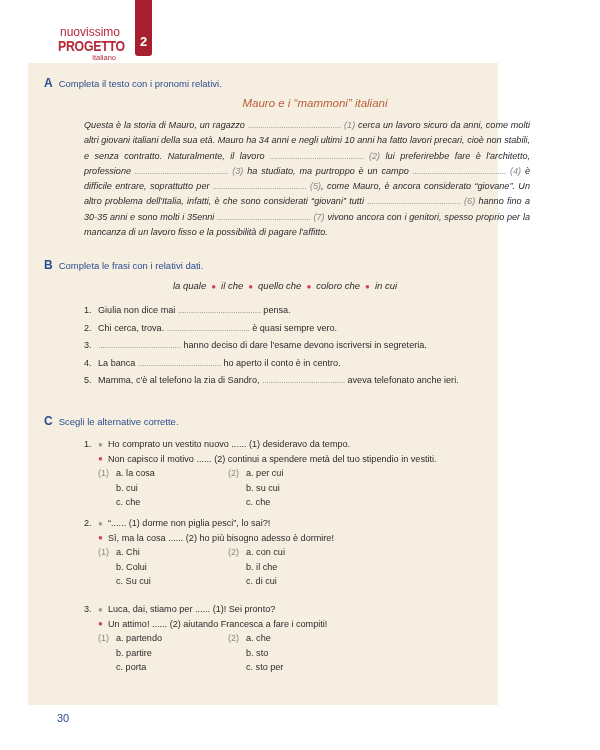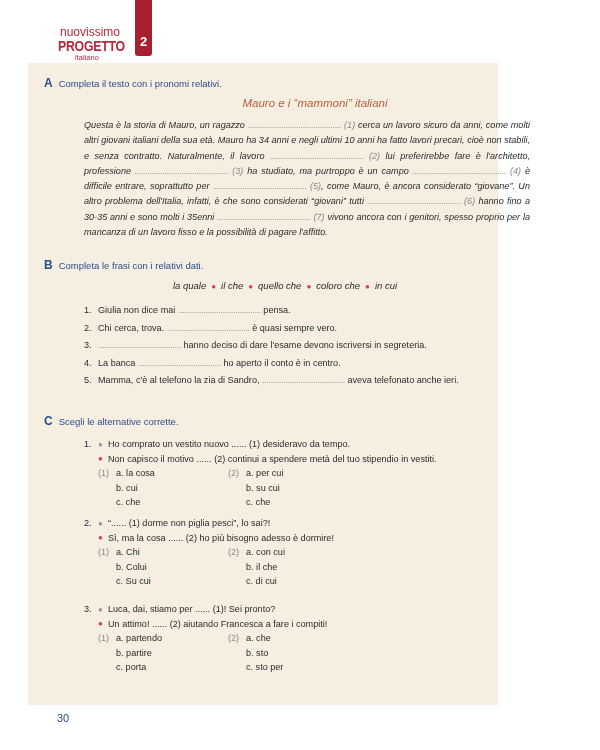--- a/index.html
+++ b/index.html
@@ -2,21 +2,21 @@
 <html><head>
   <meta charset="utf-8">
   <style>
     * { box-sizing: border-box; margin: 0; padding: 0; }
     html, body { width: 600px; height: 750px; background: #ffffff; overflow: hidden; }
     body { font-family: "Liberation Sans", sans-serif; color: #2b2b2b; position: relative; }
 
     .logo { position: absolute; left: 58px; top: 26px; width: 64px; text-align: right; color: #b5293a; line-height: 1; }
     .logo .small1 { font-size: 12px; display: block; text-align: left; padding-left: 2px; }
     .logo .big { font-size: 15px; font-weight: bold; letter-spacing: -0.3px; display: block; text-align: left; font-family: "Liberation Sans Narrow", "Liberation Sans", sans-serif; transform: scaleX(0.82); transform-origin: left; }
-    .logo .small2 { font-size: 7.5px; display: block; text-align: center; padding-right: 6px; margin-top: 1px; }
+    .logo .small2 { font-size: 7.5px; display: block; text-align: right; padding-right: 6px; margin-top: 1px; }
     .unit-tab { position: absolute; left: 135px; top: 0; width: 17px; height: 56px; background: #a82030; border-radius: 0 0 3px 3px; color: #fff; font-weight: bold; font-size: 13px; text-align: center; padding-top: 34px; }
 
     .panel { position: absolute; left: 28px; top: 63px; width: 470px; height: 642px; background: #f6efe1; }
 
     .section-head { position: absolute; left: 44px; display: flex; align-items: baseline; gap: 6px; }
     .section-letter { color: #2a4d8f; font-weight: bold; font-size: 12px; }
     .section-title { color: #2a4d8f; font-size: 9.5px; font-weight: normal; }
 
     .story-title { position: absolute; left: 0; width: 512px; top: 97px; text-align: center; padding-left: 118px; font-style: italic; color: #b8603a; font-size: 11.5px; }
 

